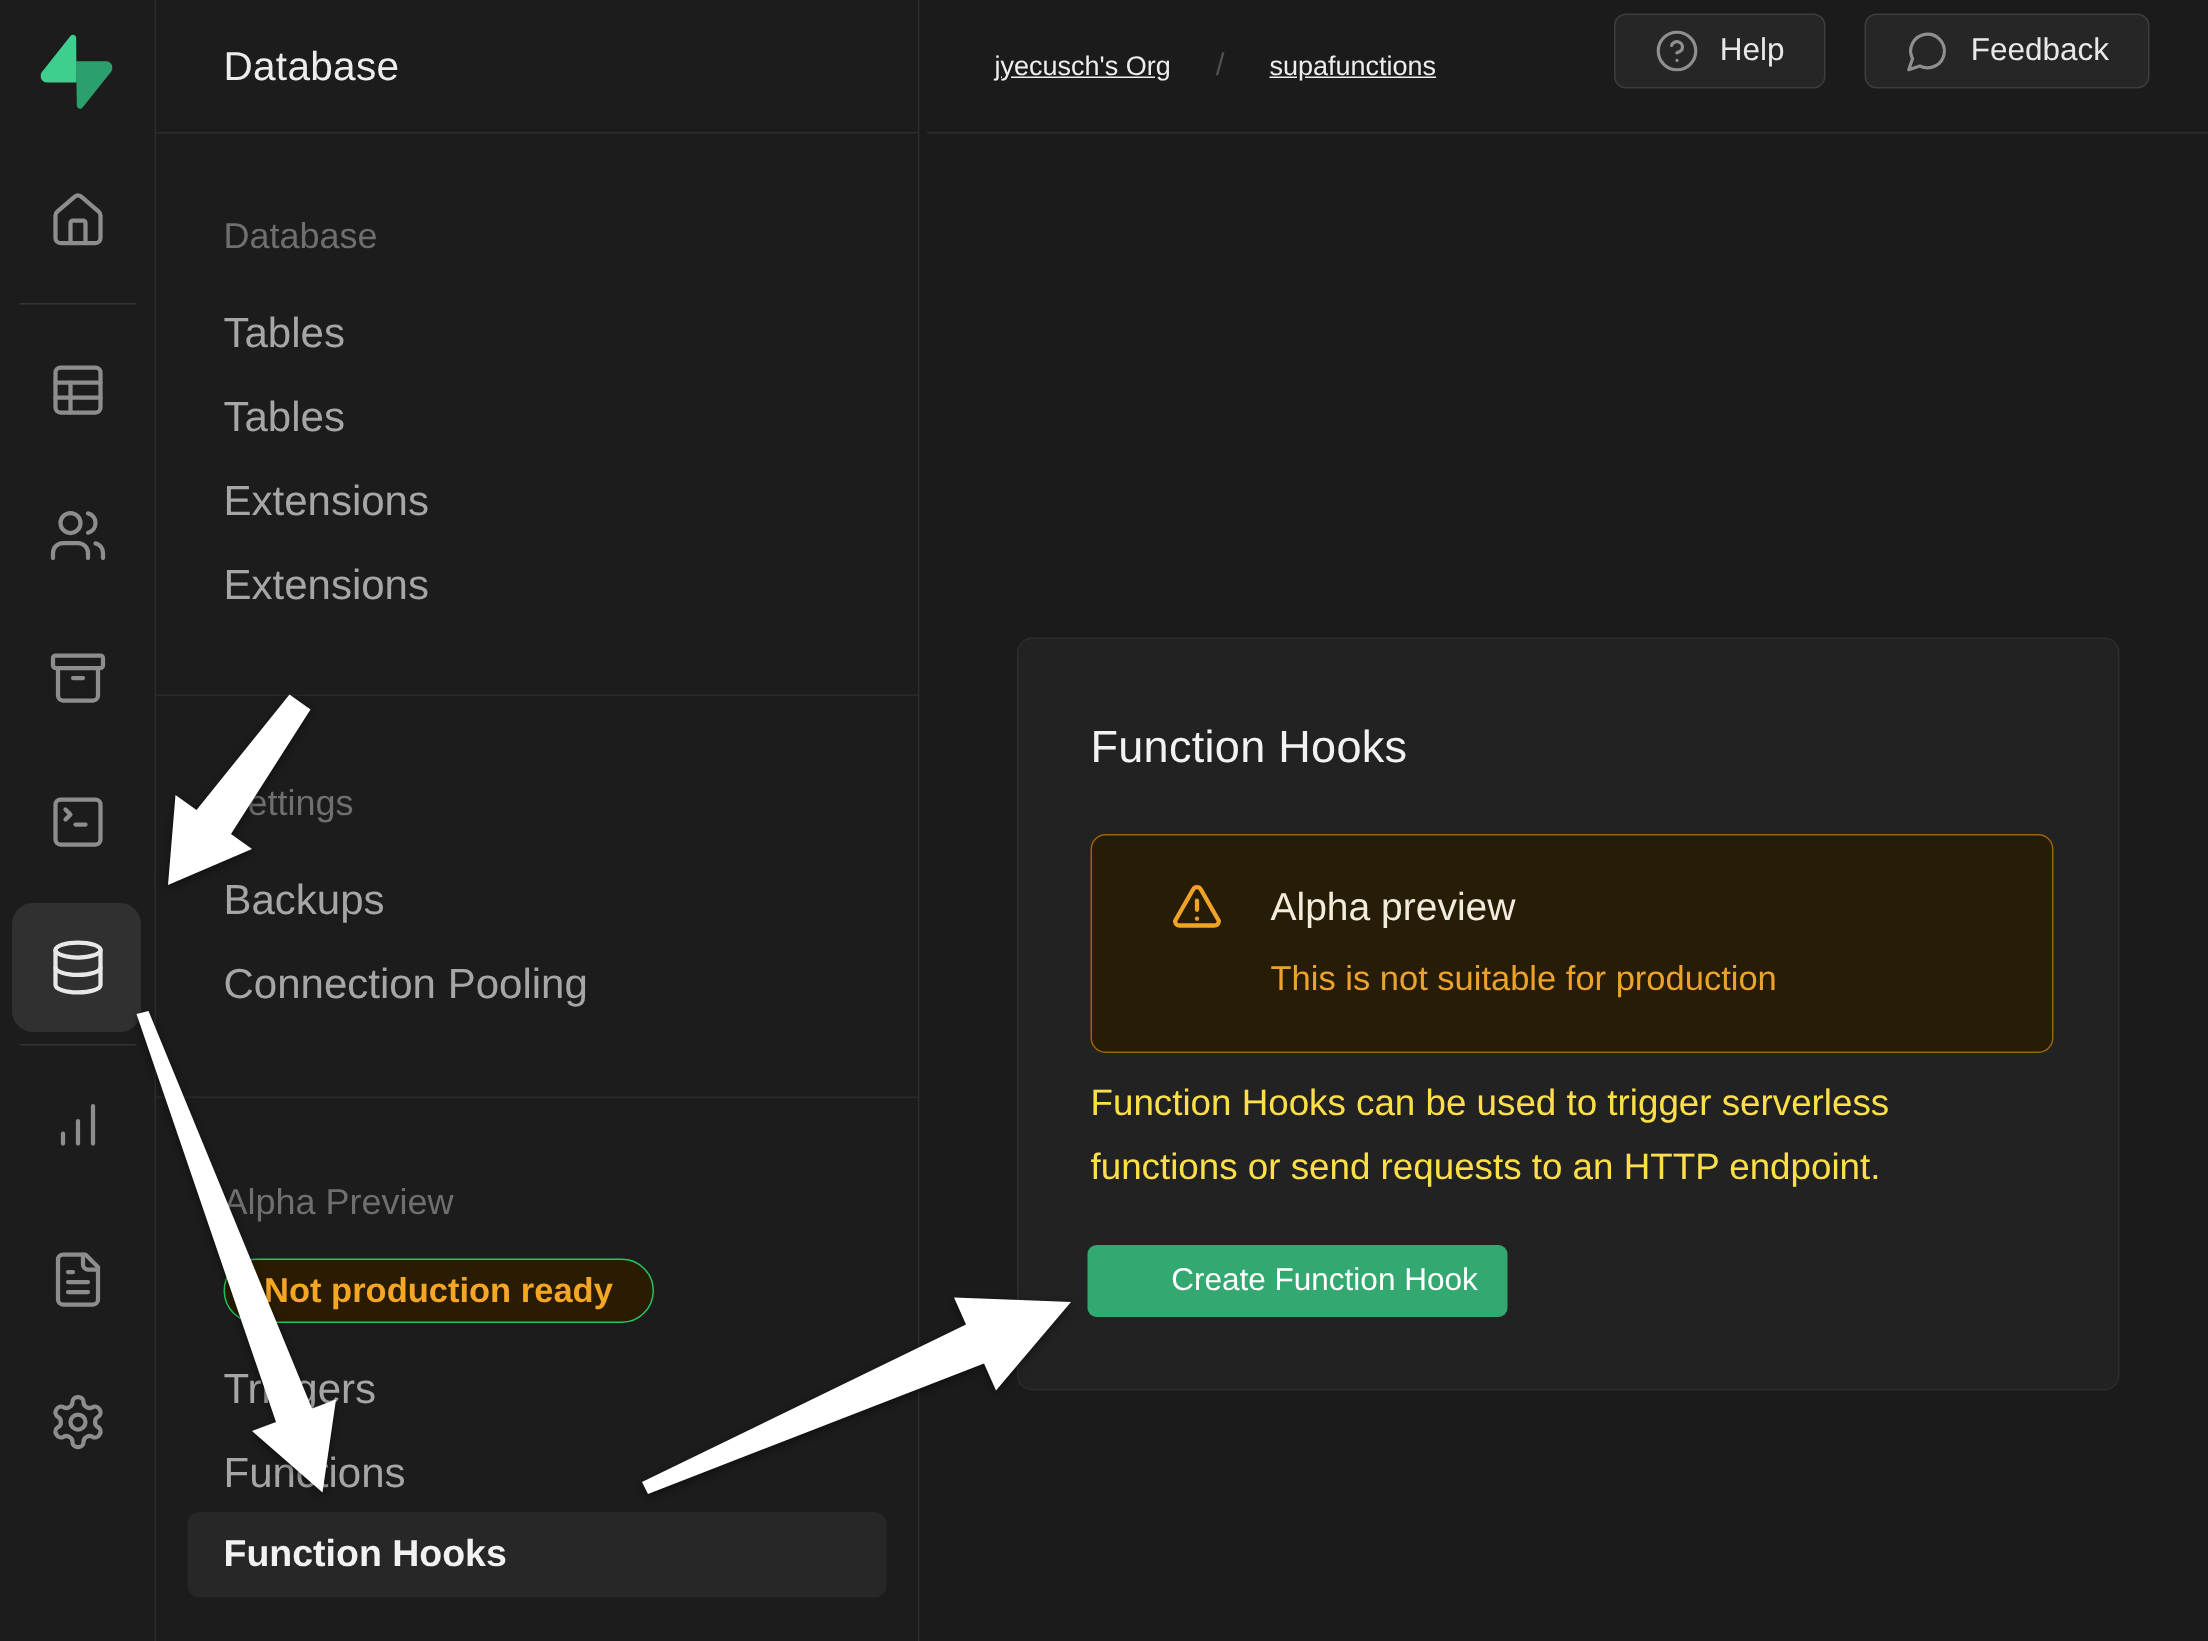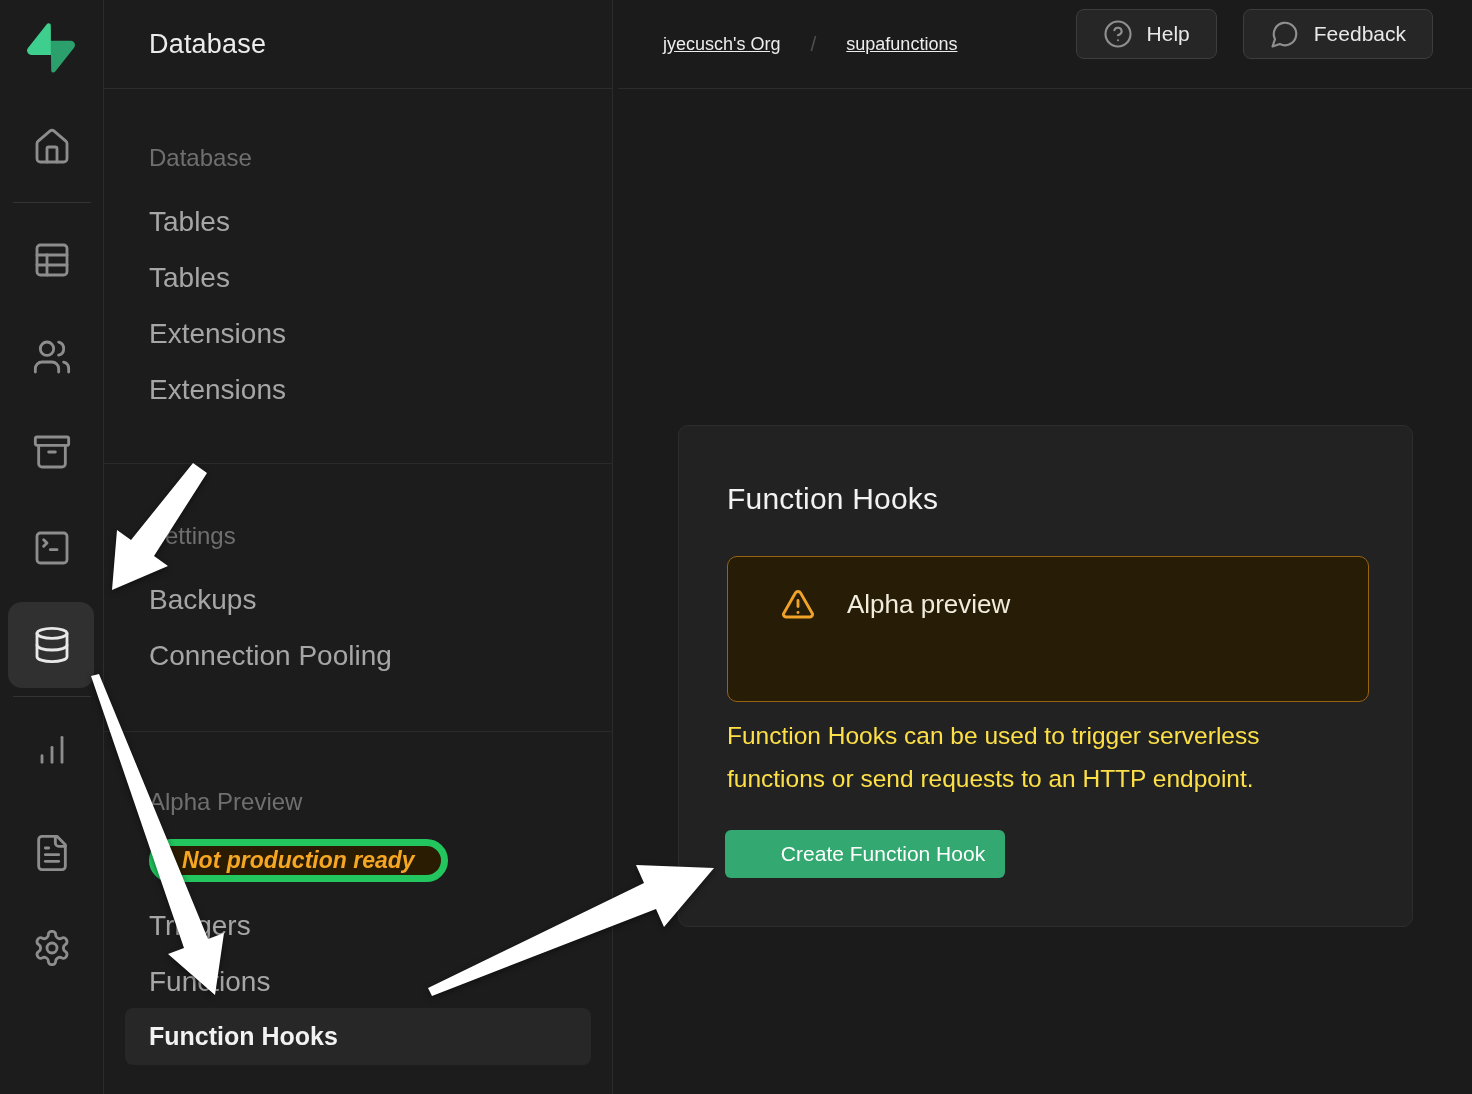--- a/index.html
+++ b/index.html
@@ -46,23 +46,23 @@
     line-height:30px; white-space:nowrap;
   }
   .nav-item {
     position:absolute; left:50px; font-size:28px; color:#a6a6a6;
     line-height:30px; white-space:nowrap; cursor:pointer;
   }
   .nav-divider { position:absolute; left:0; width:514px; height:1px; background:#2a2a2a; }
   .nav-badge {
     position:absolute; left:50px; top:839px; height:43px;
     padding:0 26px; display:flex; align-items:center;
-    border:7px solid #22c55e; border-radius:22px;
+    border:1px solid #22c55e; border-radius:22px;
     background:#2a1c03; color:#f5a623;
-    font-size:23px; font-weight:700; white-space:nowrap;font-style:italic;
+    font-size:23px; font-weight:700; white-space:nowrap;
   }
   .nav-selected {
     position:absolute; left:26px; top:1008px; width:466px; height:57px;
     background:#272727; border-radius:8px;
     display:flex; align-items:center; padding-left:24px; cursor:pointer;
   }
   .nav-selected span { font-size:25px; font-weight:700; color:#f2f2f2; white-space:nowrap; }
 
   
   .topbar {
@@ -271,20 +271,21 @@
 
   <div class="alert">
     <div class="alert-icon">
       <svg class="stroked" viewBox="0 0 24 24" style="stroke-width:1.9">
           <path d="m21.73 18-8-14a2 2 0 0 0-3.48 0l-8 14A2 2 0 0 0 4 20h16a2 2 0 0 0 1.73-2z"></path>
           <path d="M12 9v4"></path>
           <path d="M12 17h.01"></path>
         </svg>
     </div>
     <div class="alert-title">Alpha preview</div>
+    <div class="alert-subtitle">This is not suitable for production</div>
   </div>
 
   <div class="card-desc">Function Hooks can be used to trigger serverless functions or send requests to an HTTP endpoint.</div>
 
   <button class="cta-btn">Create Function Hook</button>
 </div>
 
 <svg class="arrows" viewBox="0 0 1472 1094">
   <polygon points="193,463 131,540 117,530 112,590 168,566 154,556 207,473"></polygon>
   <polygon points="91,676 184,948 168,954 215,995 224,933 208,939 99,674"></polygon>

